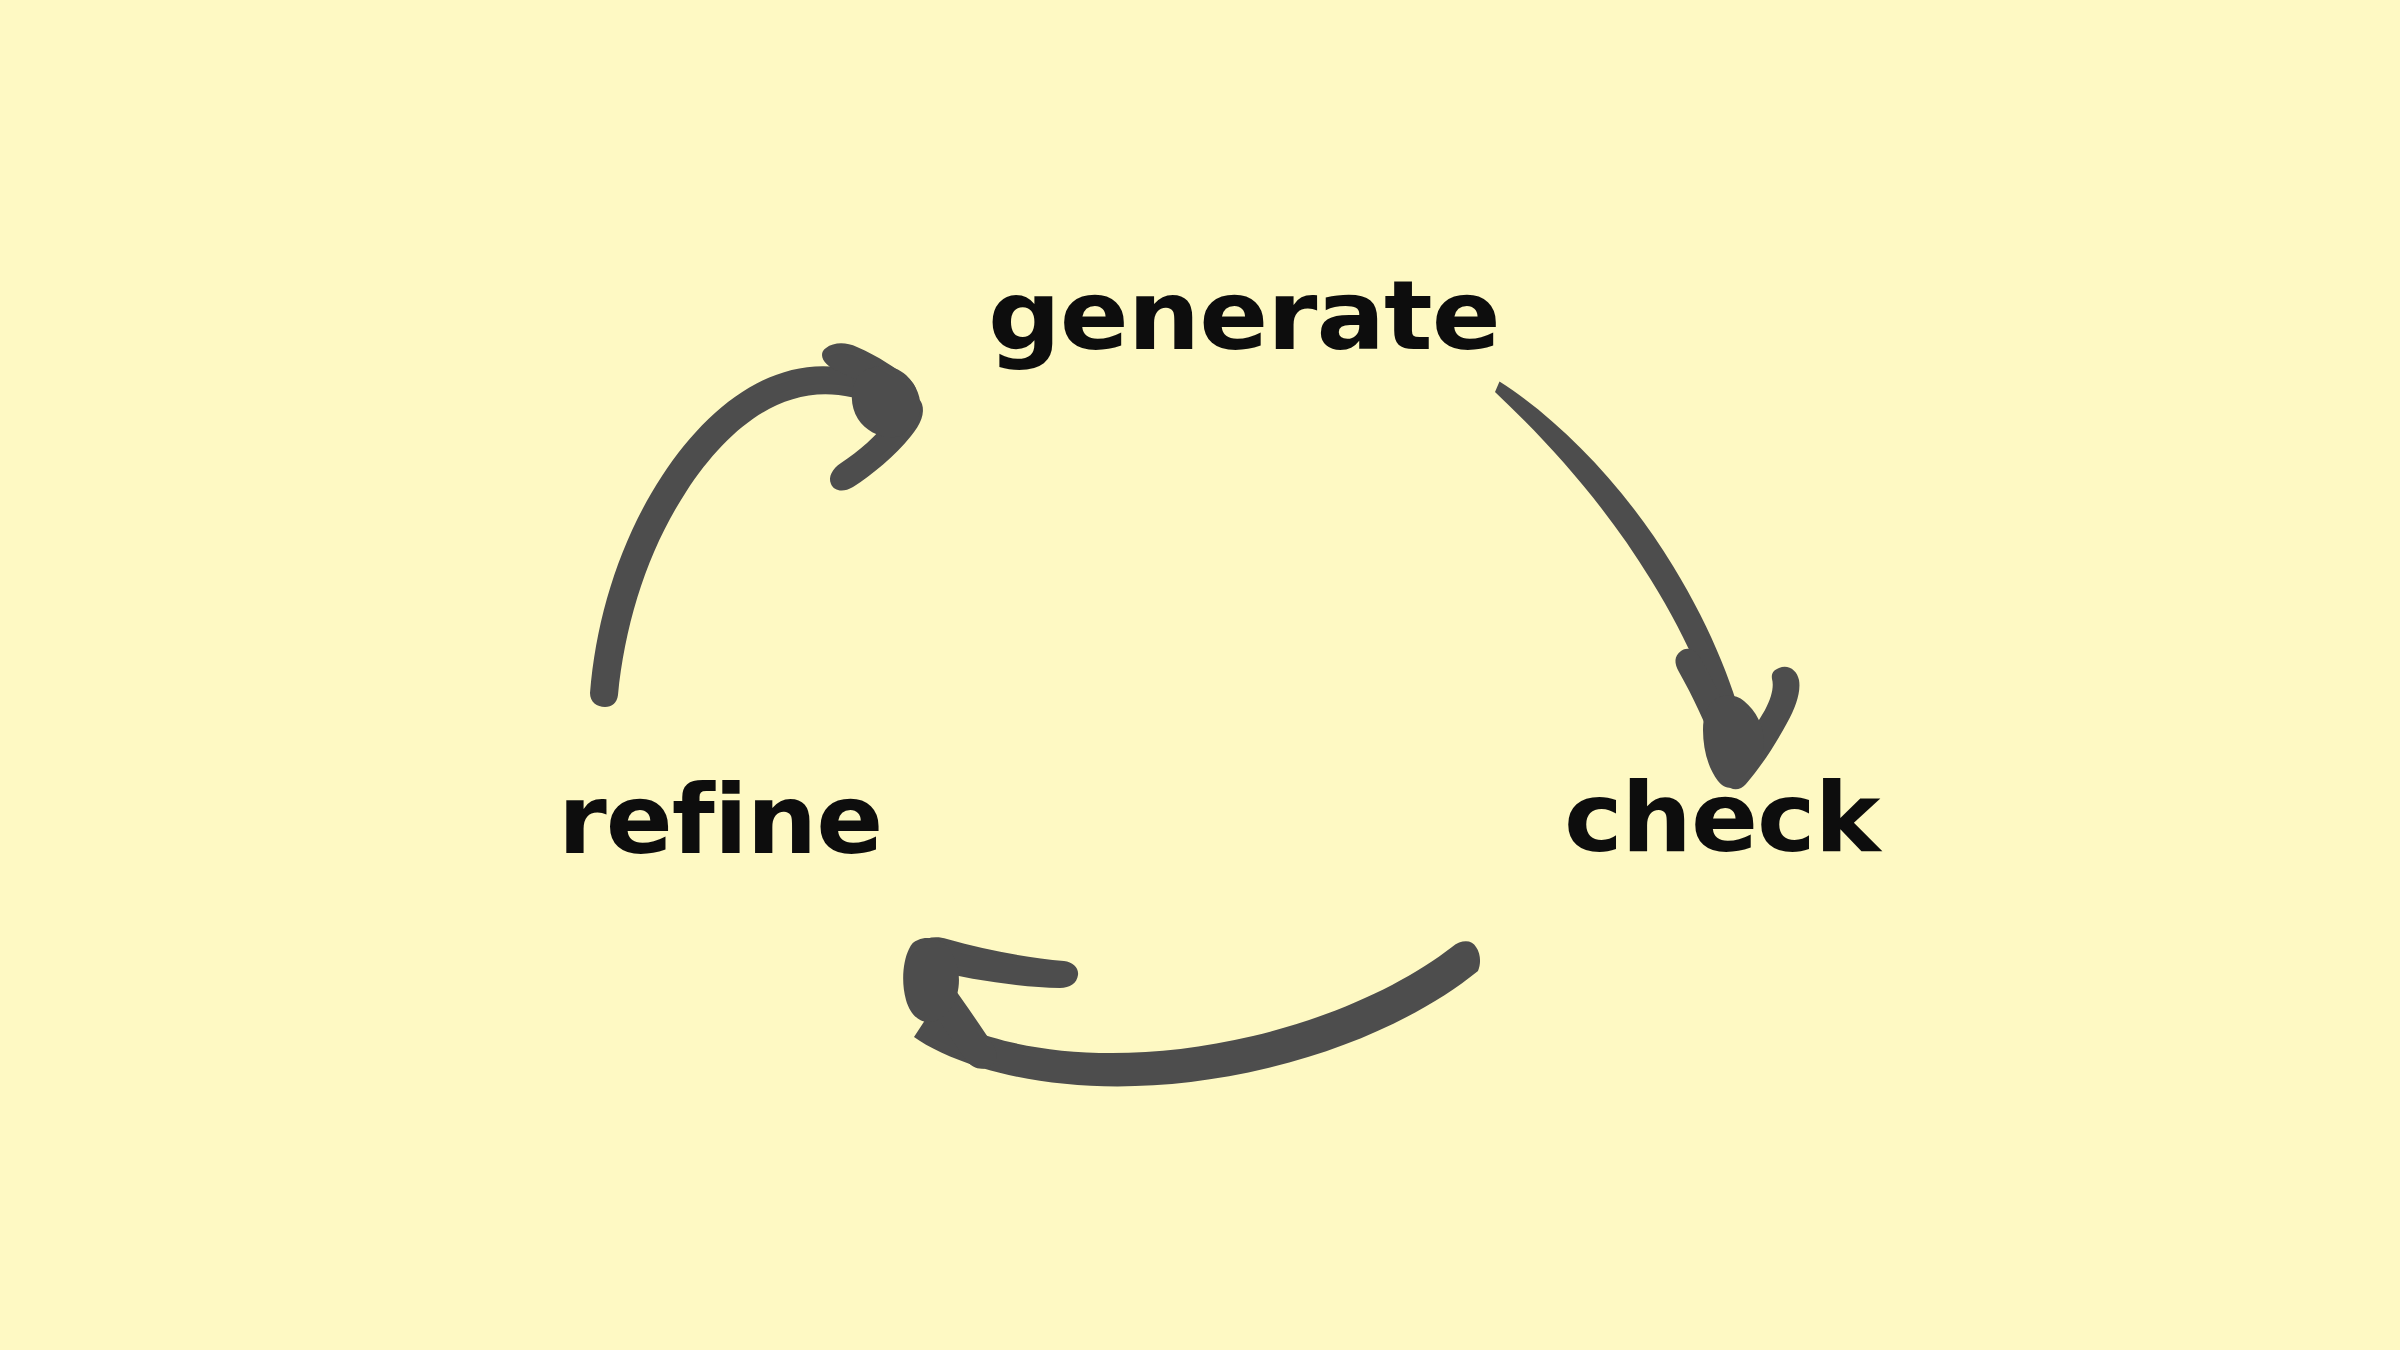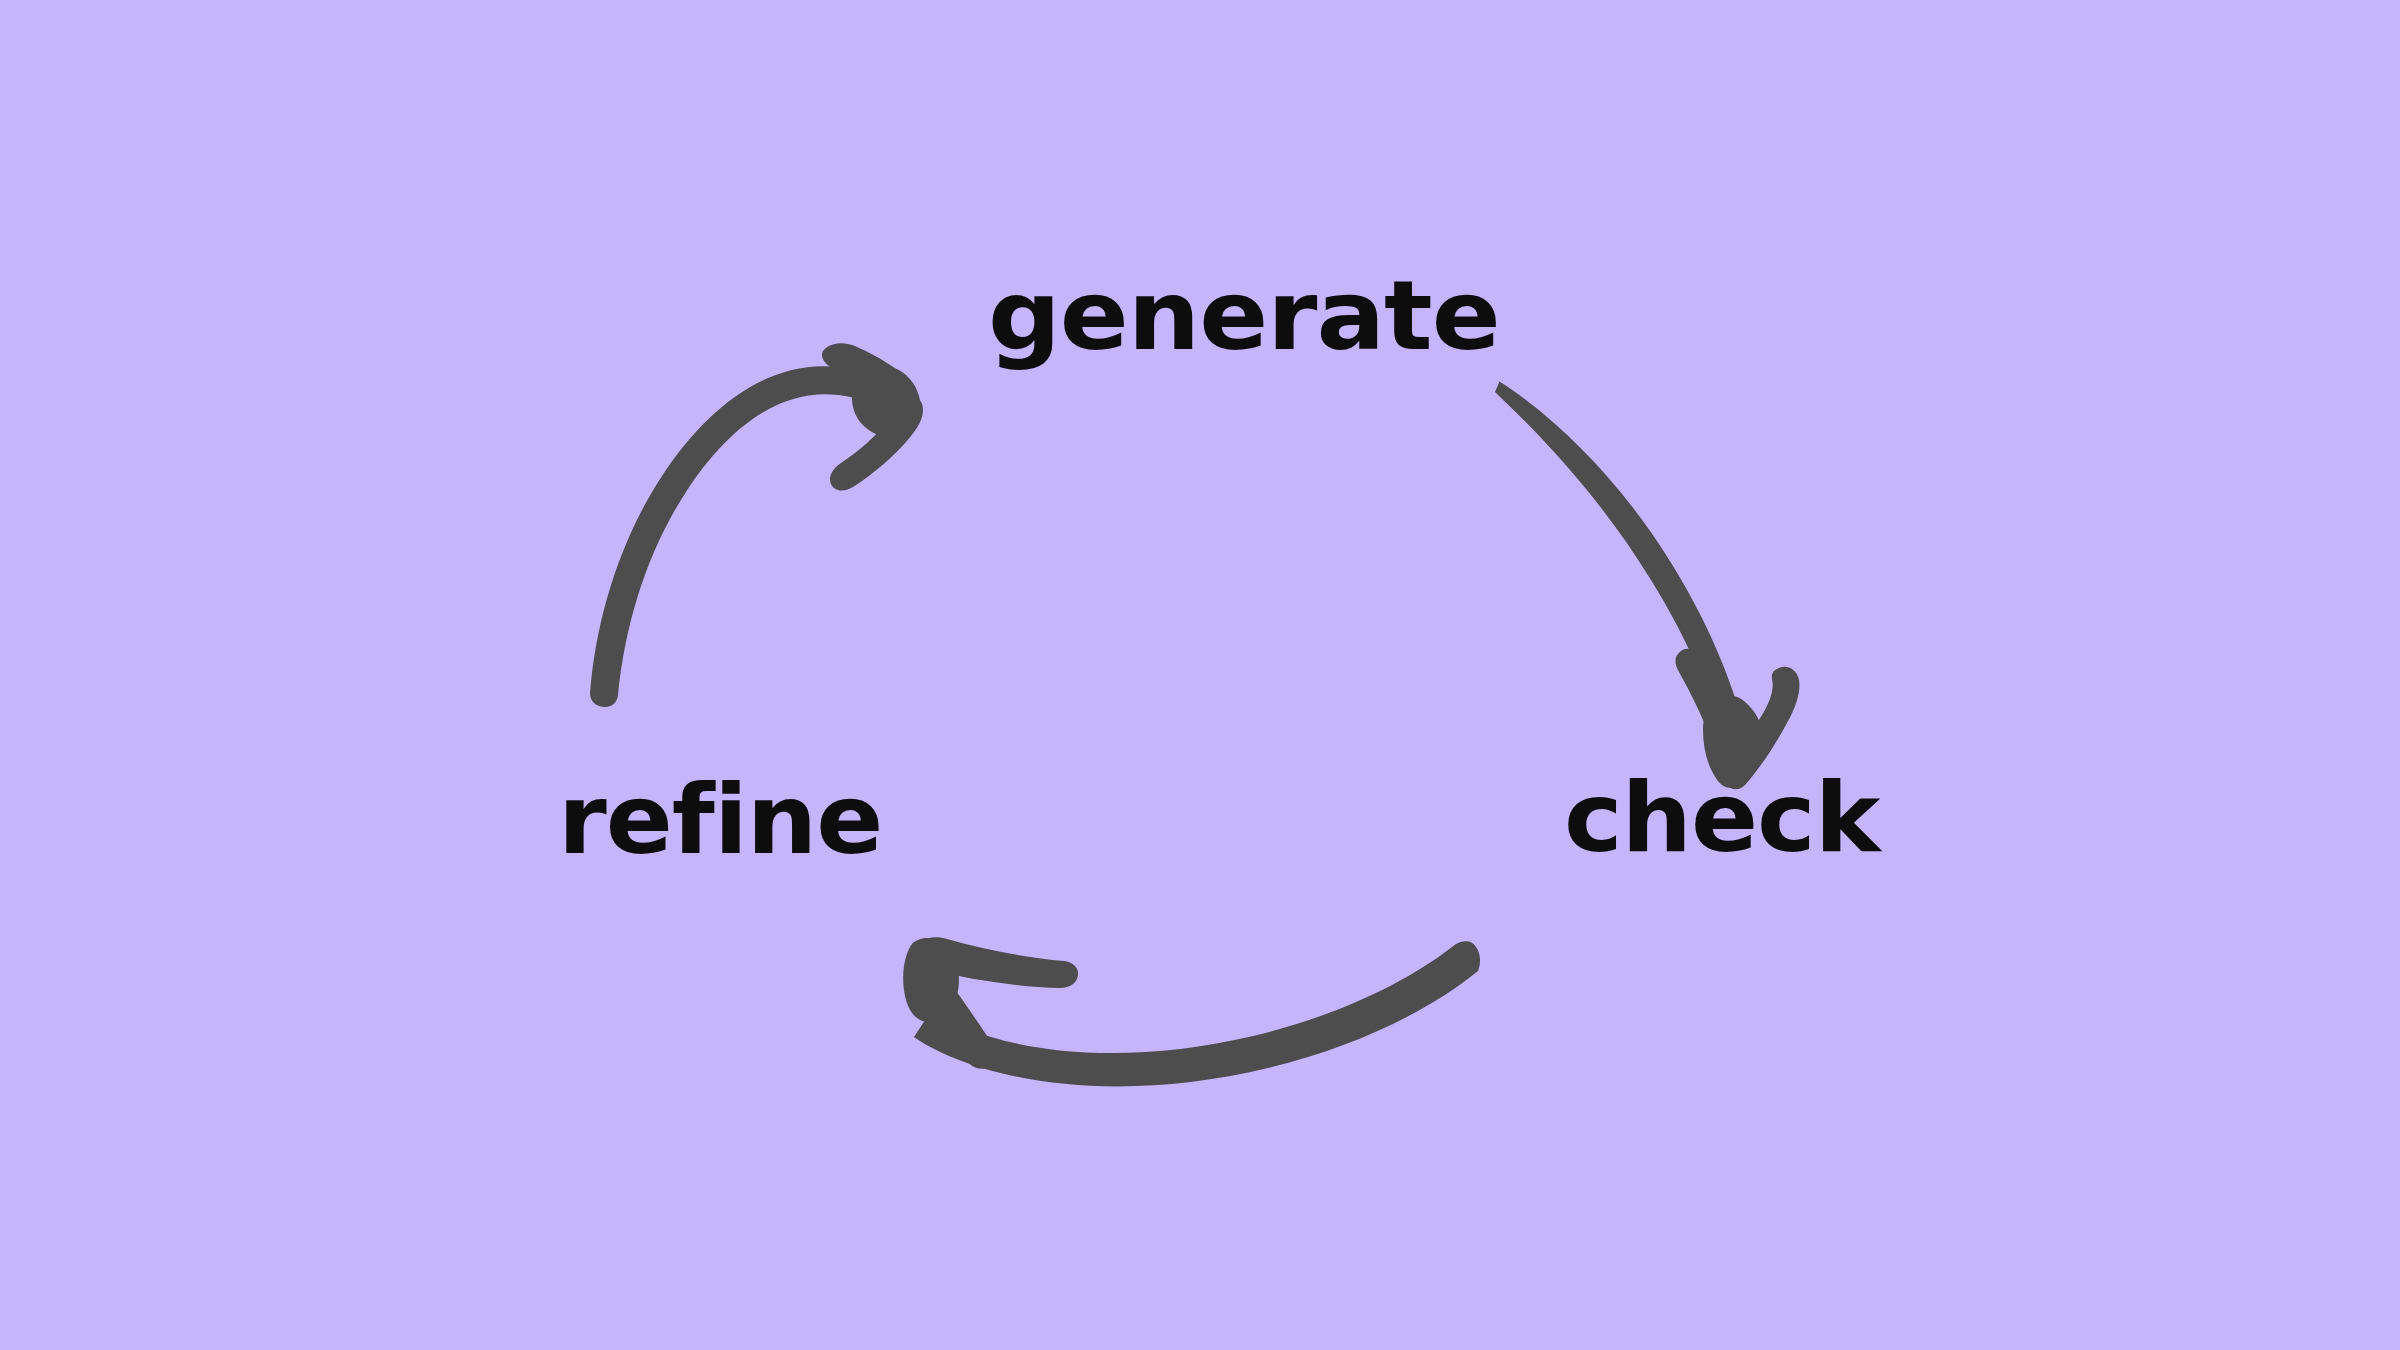--- a/index.html
+++ b/index.html
@@ -50,21 +50,21 @@
   }
   #label-refine {
     left: 558px;
     top: 772px;
     transform: scaleX(1.03);
   }
 </style>
 </head>
 <body style="background: rgb(240, 240, 240);">
 
-<div id="canvas" style="background: #c4b5fd;">
+<div id="canvas" style="background: #fef9c3;">
 
   <svg id="cycle-svg" viewBox="0 0 2400 1350" xmlns="http://www.w3.org/2000/svg">
 
     <g>
 
       <path fill="#4d4d4d" d="M1499.5,381.5
                C1560,420 1625,487 1673,566
                C1714,633 1736,693 1747,740
                L1726,748
                C1713,700 1690,643 1651,580

